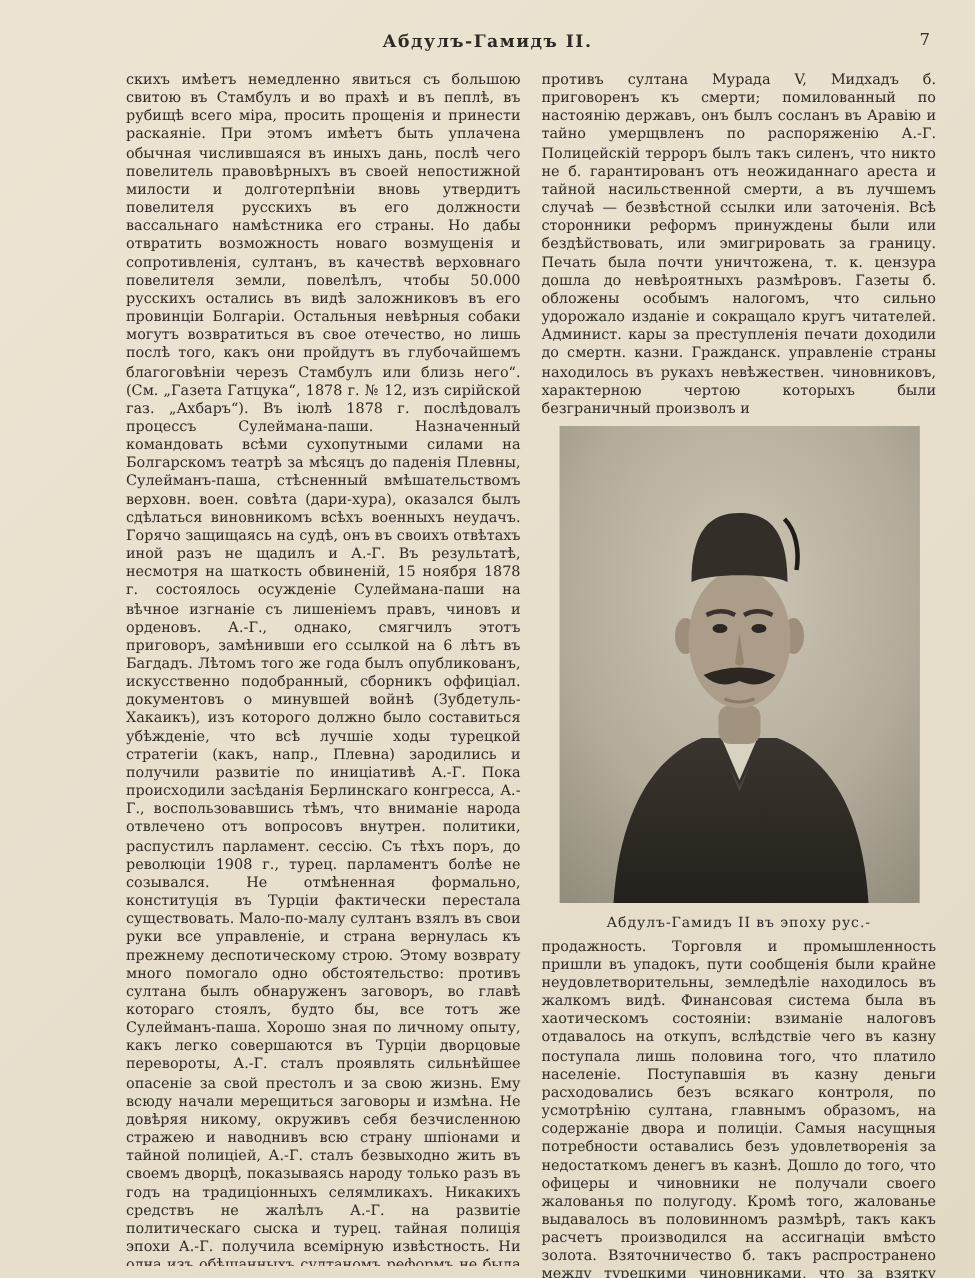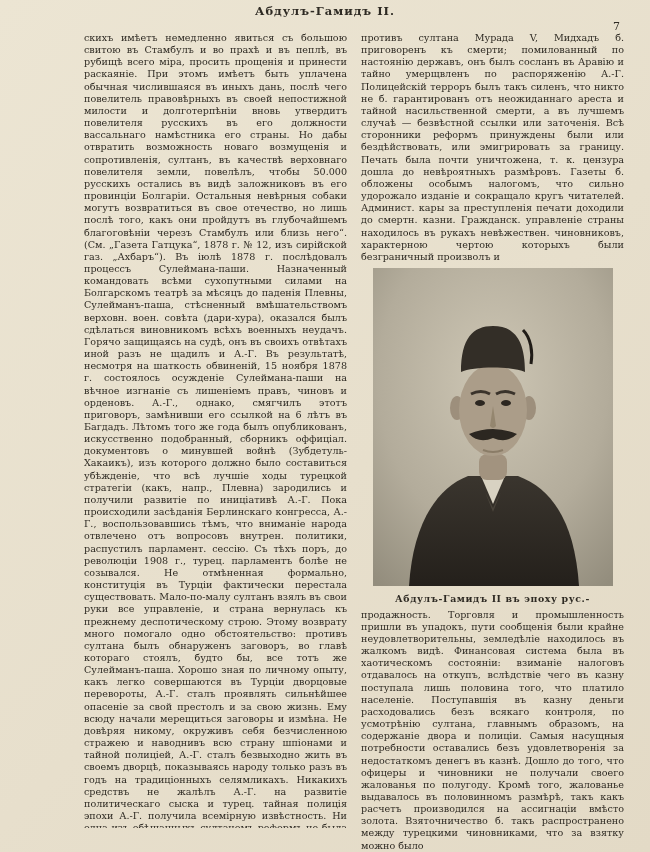--- a/index.html
+++ b/index.html
@@ -7,21 +7,21 @@
     position:relative;
     width:650px;height:852px;
     background:linear-gradient(135deg,#ece5d3 0%,#e7dfcc 55%,#e3dac6 100%);
     font-family:"DejaVu Serif","Liberation Serif",serif;
     color:#2e2a23;
     overflow:hidden;
     box-sizing:border-box;
   }
   .running-head{
     position:relative;
-    padding-top:4px;
+    padding-top:20px;
     height:22px;
   }
   .head-title{
     text-align:center;
     font-weight:bold;
     font-size:11.5px;
     letter-spacing:1px;
   }
   .page-number{
     position:absolute;
@@ -41,21 +41,20 @@
     text-justify:inter-word;
     hyphens:auto;
   }
   .col-left{
     height:796px;
     overflow:hidden;
   }
   .figure{
     margin:5px 0 4px 0;
     text-align:center;
-    font-weight:bold;
   }
   .photo-frame{
     display:inline-block;
     width:240px;height:318px;
     background:#b9b2a2;
     box-shadow:0 0 0 1px #9a947f inset;
     overflow:hidden;
   }
   .figcaption{
     margin-top:4px;

